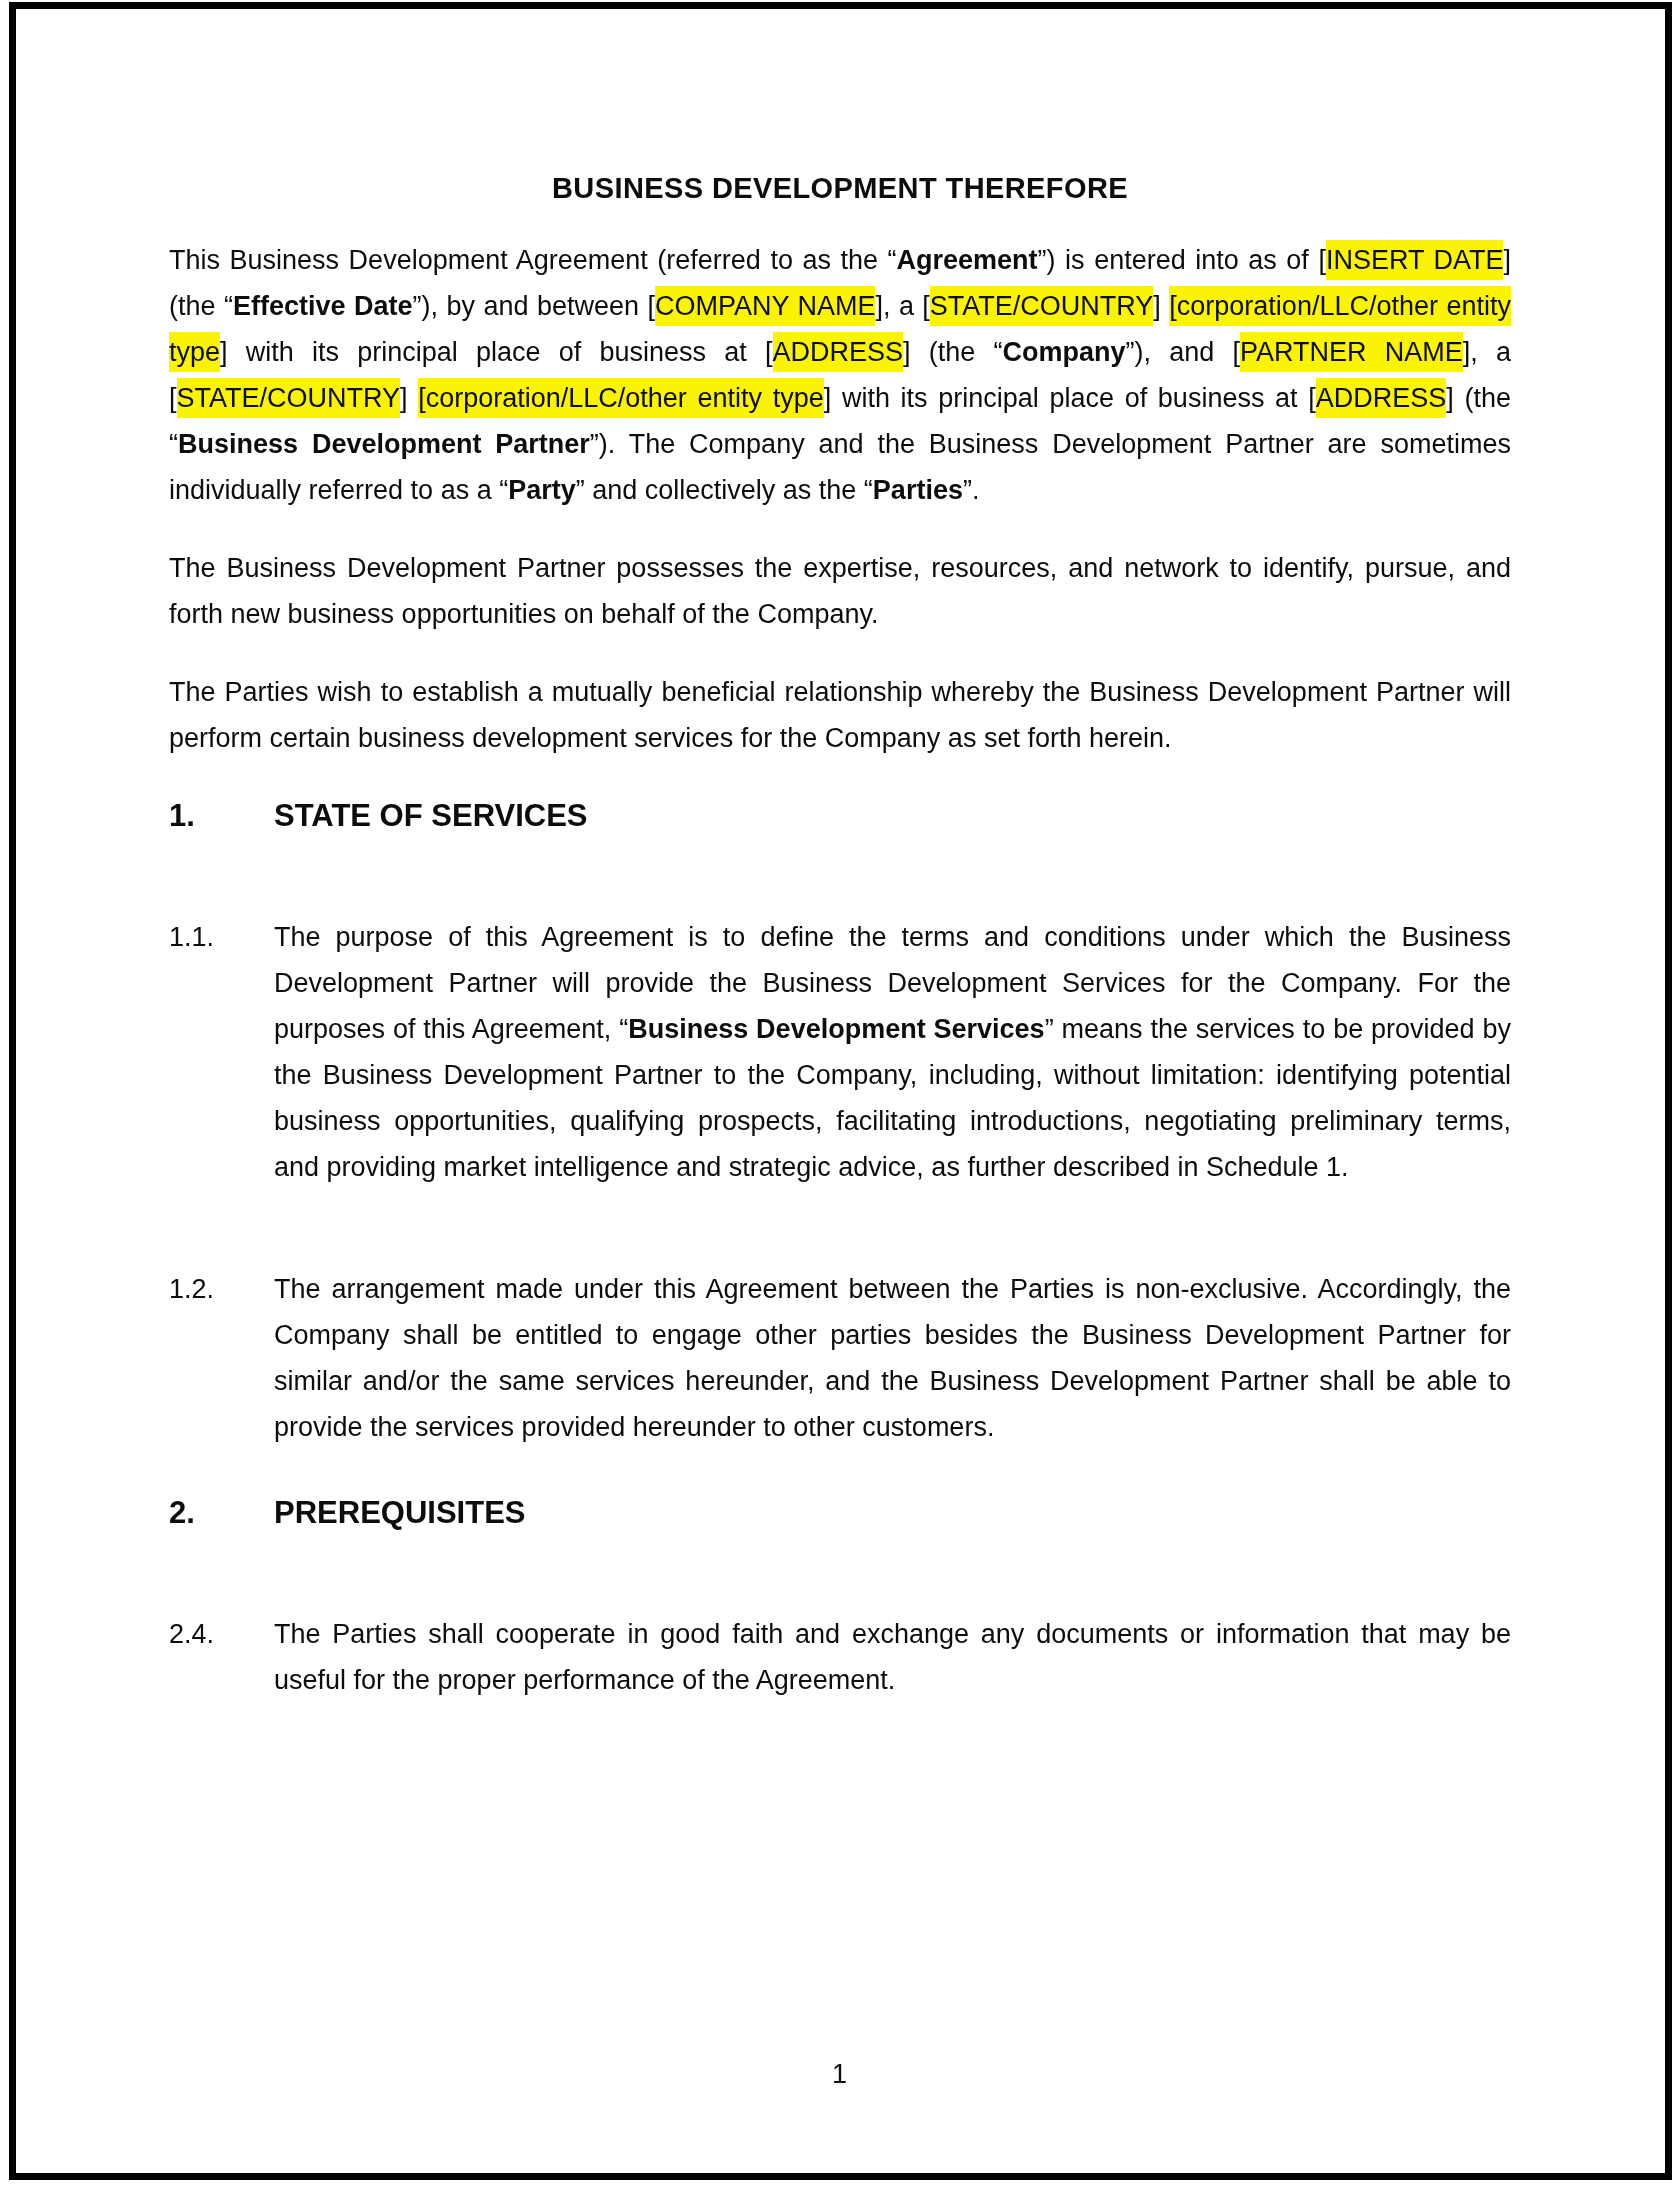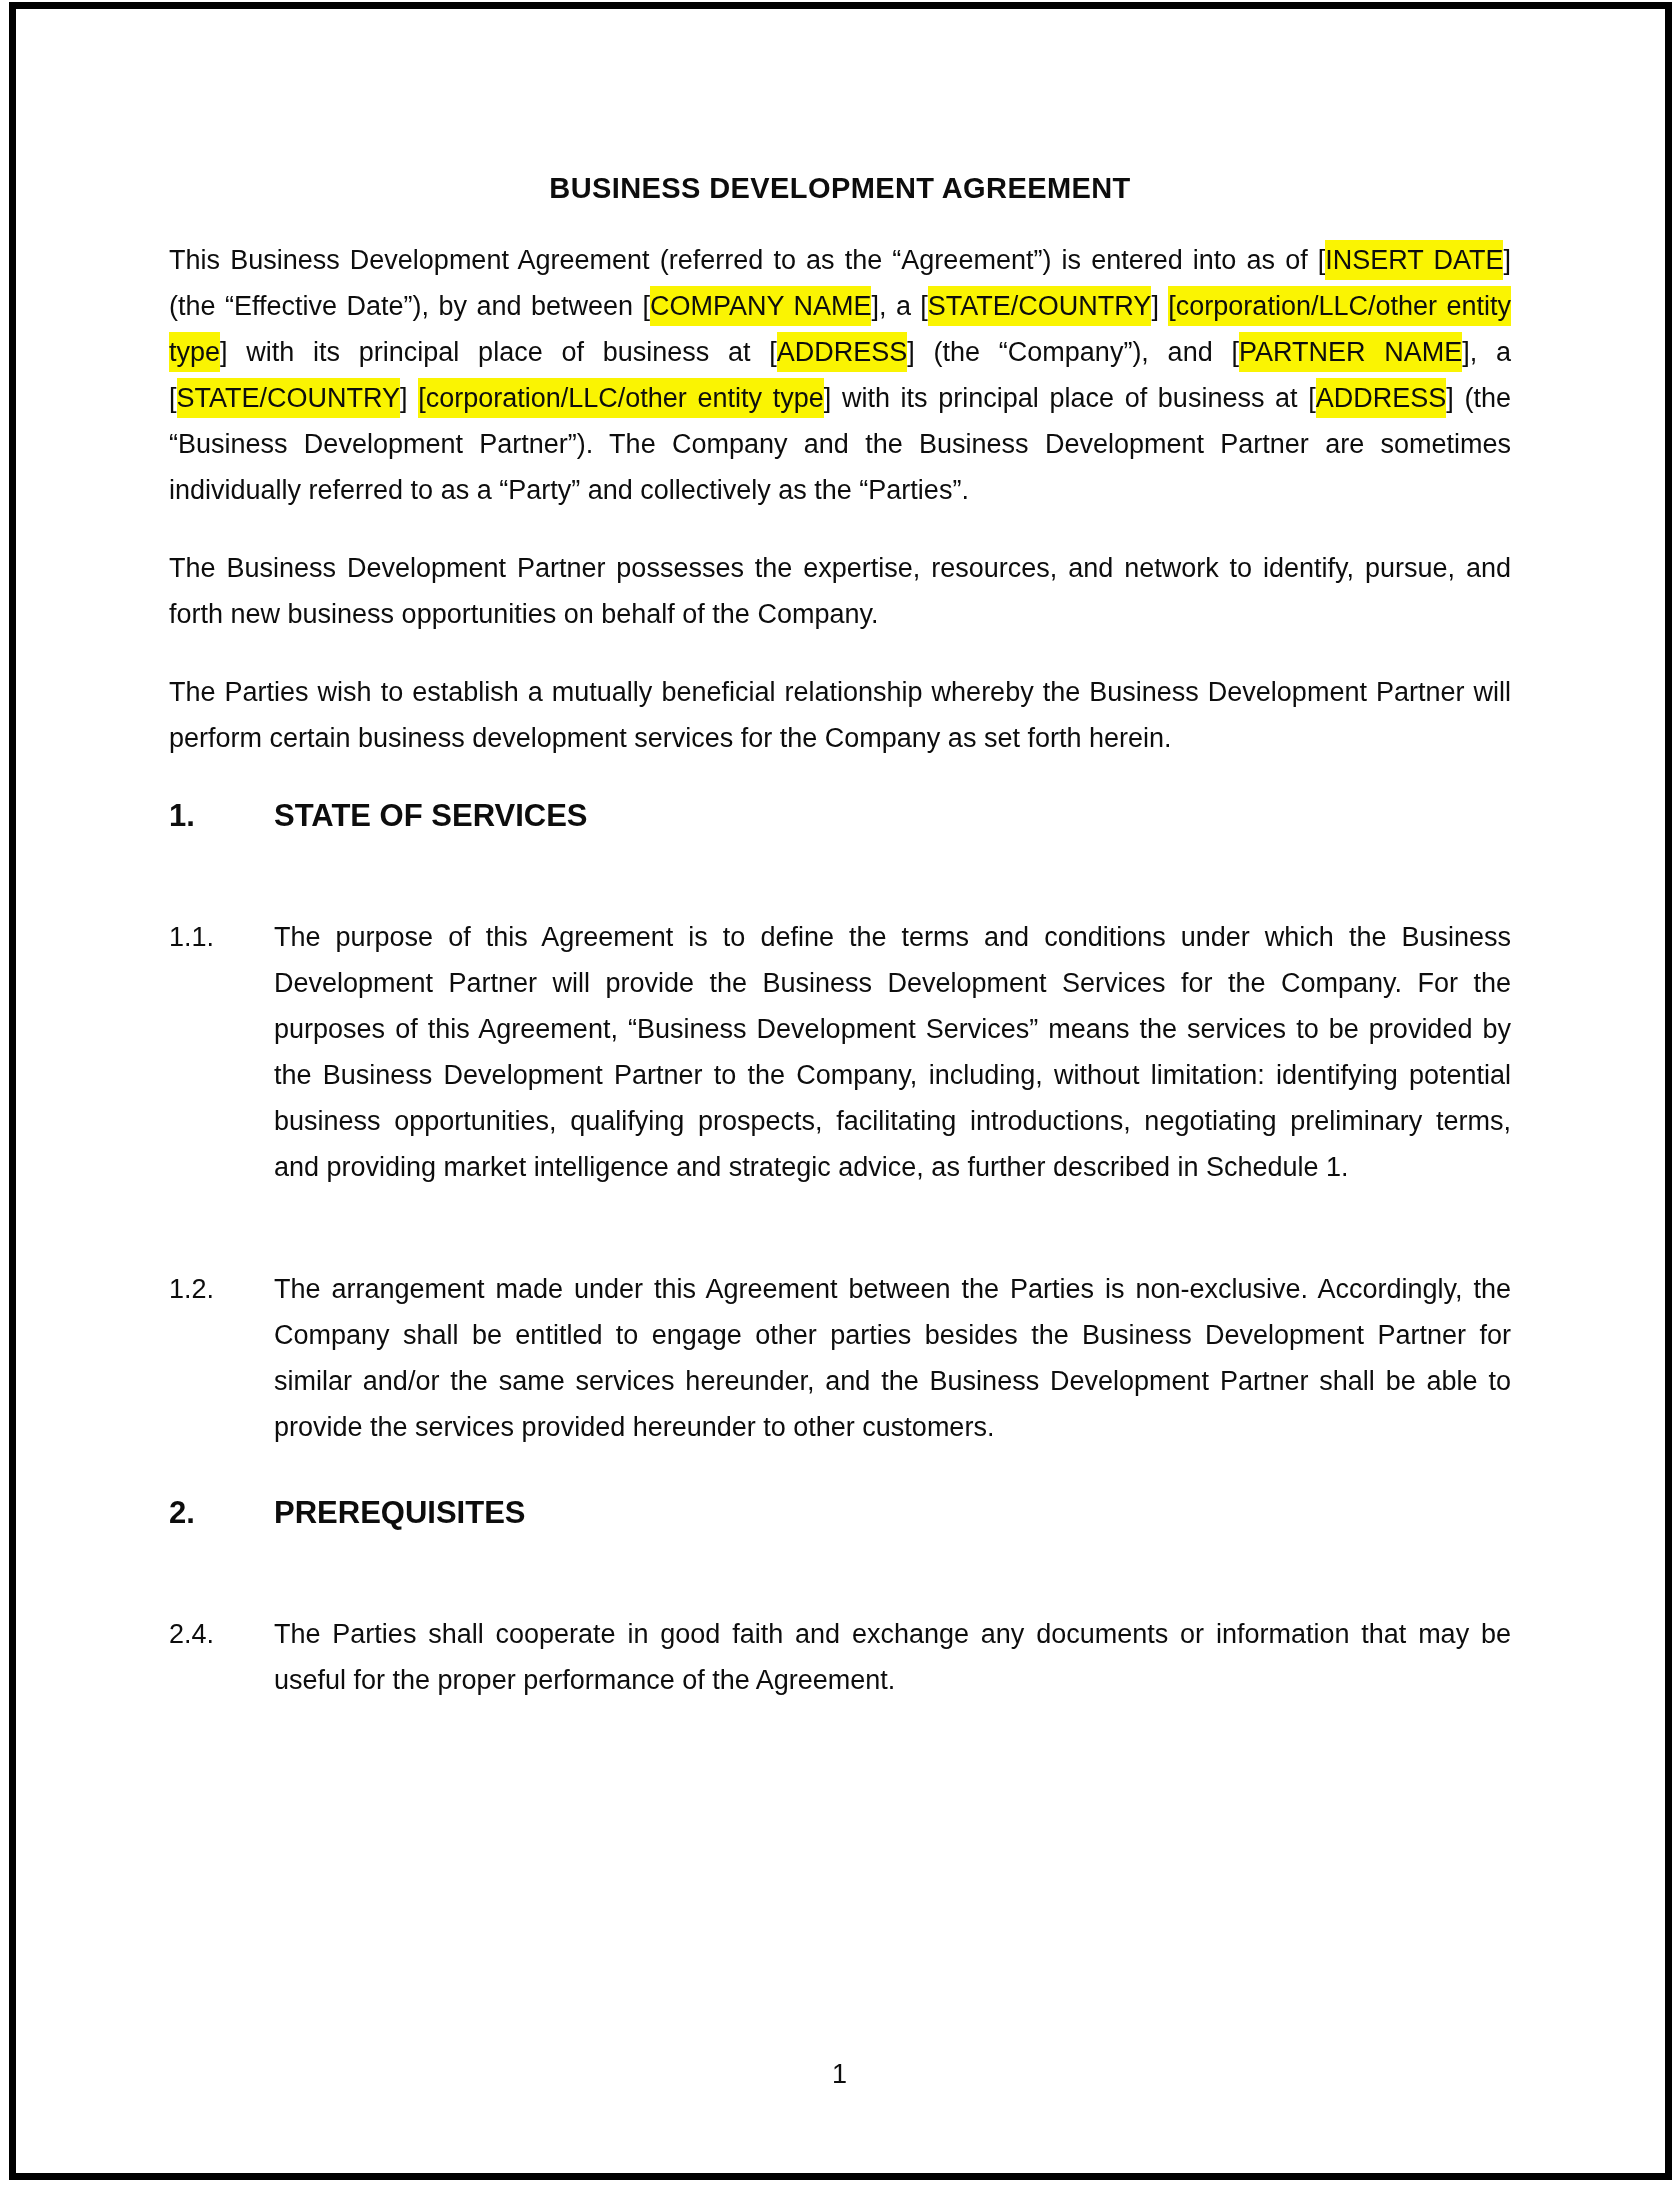--- a/index.html
+++ b/index.html
@@ -64,42 +64,42 @@
     margin: 0 0 40px 0;
     padding-left: 105px;
     text-indent: -105px;
   }
   .clause .num {
     display: inline-block;
     width: 105px;
     text-indent: 0;
     margin-top: 36px;
   }
-  .b { font-weight: 400; }
+  .b { font-weight: 700; }
   .hl {
     background-color: var(--hl-color, #faf402);
     padding: 5px 0;
   }
   .page-footer {
     position: absolute;
     left: 0;
     right: 0;
     bottom: 98px;
     text-align: center;
     font-size: 27px;
     line-height: 35px;
   }
 </style>
 </head>
 <body style="--hl-color: #faf402;">
 
 <div class="page-frame"></div>
 
 <div class="content">
-  <div class="doc-title">BUSINESS DEVELOPMENT AGREEMENT</div>
+  <div class="doc-title">BUSINESS DEVELOPMENT THEREFORE</div>
   <div>
       <div class="para"><span>This Business Development Agreement (referred to as the “</span><span class="b">Agreement</span><span>”) is entered into as of [</span><span class="hl">INSERT DATE</span><span>] (the “</span><span class="b">Effective Date</span><span>”), by and between [</span><span class="hl">COMPANY NAME</span><span>], a [</span><span class="hl">STATE/COUNTRY</span><span>] </span><span class="hl">[corporation/LLC/other entity type</span><span>] with its principal place of business at [</span><span class="hl">ADDRESS</span><span>] (the “</span><span class="b">Company</span><span>”), and [</span><span class="hl">PARTNER NAME</span><span>], a [</span><span class="hl">STATE/COUNTRY</span><span>] </span><span class="hl">[corporation/LLC/other entity type</span><span>] with its principal place of business at [</span><span class="hl">ADDRESS</span><span>] (the “</span><span class="b">Business Development Partner</span><span>”). The Company and the Business Development Partner are sometimes individually referred to as a “</span><span class="b">Party</span><span>” and collectively as the “</span><span class="b">Parties</span><span>”.</span></div>
       <div class="para"><span>The Business Development Partner possesses the expertise, resources, and network to identify, pursue, and forth new business opportunities on behalf of the Company.</span></div>
       <div class="para"><span>The Parties wish to establish a mutually beneficial relationship whereby the Business Development Partner will perform certain business development services for the Company as set forth herein.</span></div>
       <div class="heading"><span class="num">1.</span><span>STATE OF SERVICES</span></div>
       <div class="clause"><span class="num">1.1.</span><span>The purpose of this Agreement is to define the terms and conditions under which the Business Development Partner will provide the Business Development Services for the Company. For the purposes of this Agreement, “</span><span class="b">Business Development Services</span><span>” means the services to be provided by the Business Development Partner to the Company, including, without limitation: identifying potential business opportunities, qualifying prospects, facilitating introductions, negotiating preliminary terms, and providing market intelligence and strategic advice, as further described in Schedule 1.</span></div>
       <div class="clause"><span class="num">1.2.</span><span>The arrangement made under this Agreement between the Parties is non-exclusive. Accordingly, the Company shall be entitled to engage other parties besides the Business Development Partner for similar and/or the same services hereunder, and the Business Development Partner shall be able to provide the services provided hereunder to other customers.</span></div>
       <div class="heading"><span class="num">2.</span><span>PREREQUISITES</span></div>
       <div class="clause"><span class="num">2.4.</span><span>The Parties shall cooperate in good faith and exchange any documents or information that may be useful for the proper performance of the Agreement.</span></div>
     </div>

